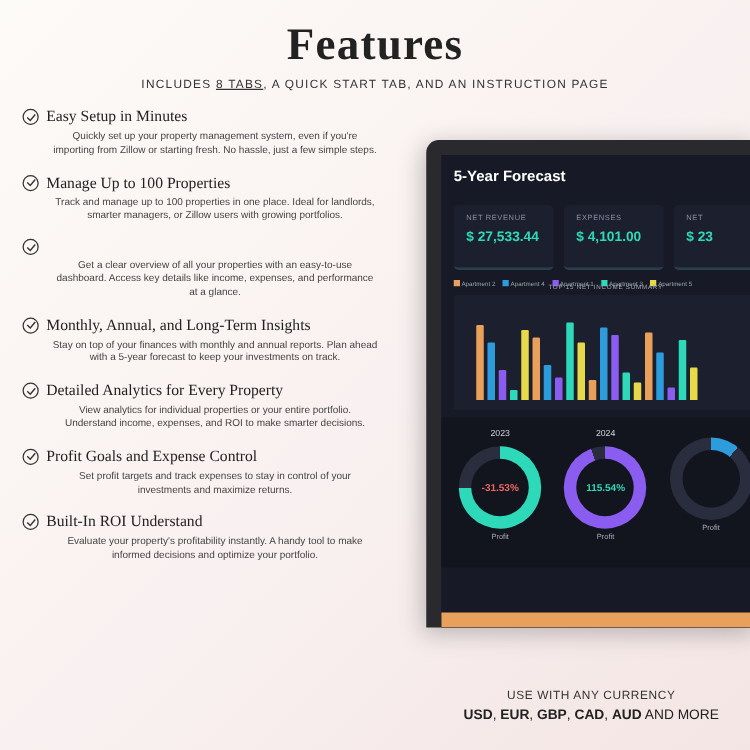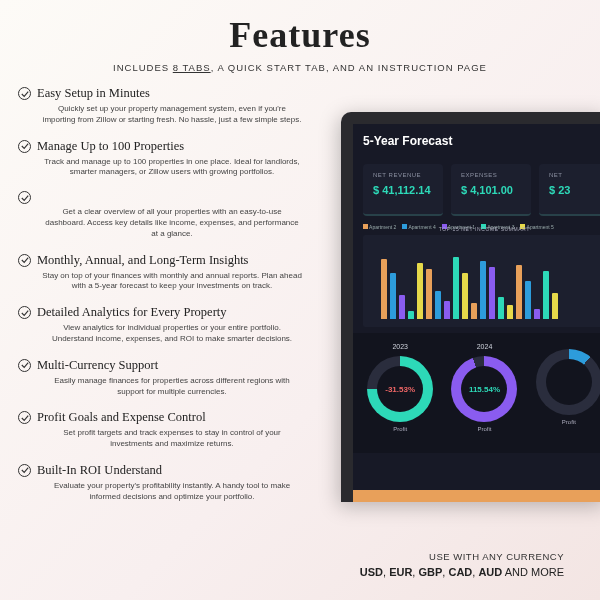--- a/index.html
+++ b/index.html
@@ -156,23 +156,23 @@
     background: #12141e; border-radius: 50%;
   }
   .donut-val { position: relative; z-index: 1; font-size: 8px; font-weight: 600; }
   .donut-label { font-size: 6px; color: #aab; margin-top: 4px; }
   .orange-strip {
     position: absolute; bottom: 0; left: 0; right: 0;
     height: 12px; background: #e8a05a;
   }
   .currency-block {
     position: absolute;
-    right: 36px;
+    right: 17px;
     bottom: 22px;
-    text-align: right;
+    text-align: center;
     width: 220px;
     font-family: Arial, sans-serif;
   }
   .currency-small { font-size: 9.5px; letter-spacing: .5px; color: #333; }
   .currency-big { font-size: 11px; margin-top: 4px; color: #222; }
   .currency-big b { font-weight: 700; }
 </style>
 </head>
 <body>
 
@@ -228,31 +228,20 @@
     <div class="feature">
     <div class="feature-head">
       <span class="check">
         <svg viewBox="0 0 10 10">
             <path d="M1 5 L4 8 L9 2" stroke="#333" stroke-width="1.4" fill="none"></path>
           </svg>
       </span>
       <span class="feature-title">Detailed Analytics for Every Property</span>
     </div>
     <div class="feature-desc">View analytics for individual properties or your entire portfolio. Understand income, expenses, and ROI to make smarter decisions.</div>
-    </div>
-    <div class="feature">
-    <div class="feature-head">
-      <span class="check">
-        <svg viewBox="0 0 10 10">
-            <path d="M1 5 L4 8 L9 2" stroke="#333" stroke-width="1.4" fill="none"></path>
-          </svg>
-      </span>
-      <span class="feature-title">Multi-Currency Support</span>
-    </div>
-    <div class="feature-desc">Easily manage finances for properties across different regions with support for multiple currencies.</div>
     </div>
     <div class="feature">
     <div class="feature-head">
       <span class="check">
         <svg viewBox="0 0 10 10">
             <path d="M1 5 L4 8 L9 2" stroke="#333" stroke-width="1.4" fill="none"></path>
           </svg>
       </span>
       <span class="feature-title">Profit Goals and Expense Control</span>
     </div>
@@ -271,21 +260,21 @@
     </div>
   </div>
 
 <div class="laptop">
   <div class="laptop-frame">
     <div class="screen">
       <div class="screen-title">5-Year Forecast</div>
       <div class="kpi-row" id="kpi-row">
           <div class="kpi">
             <div class="kpi-label">NET REVENUE</div>
-               <div class="kpi-value">$ 41,112.14</div>
+               <div class="kpi-value">$ 27,533.44</div>
           </div>
           <div class="kpi">
             <div class="kpi-label">EXPENSES</div>
                <div class="kpi-value">$ 4,101.00</div>
           </div>
           <div class="kpi">
             <div class="kpi-label">NET</div>
                <div class="kpi-value">$ 23</div>
           </div>
         </div>

